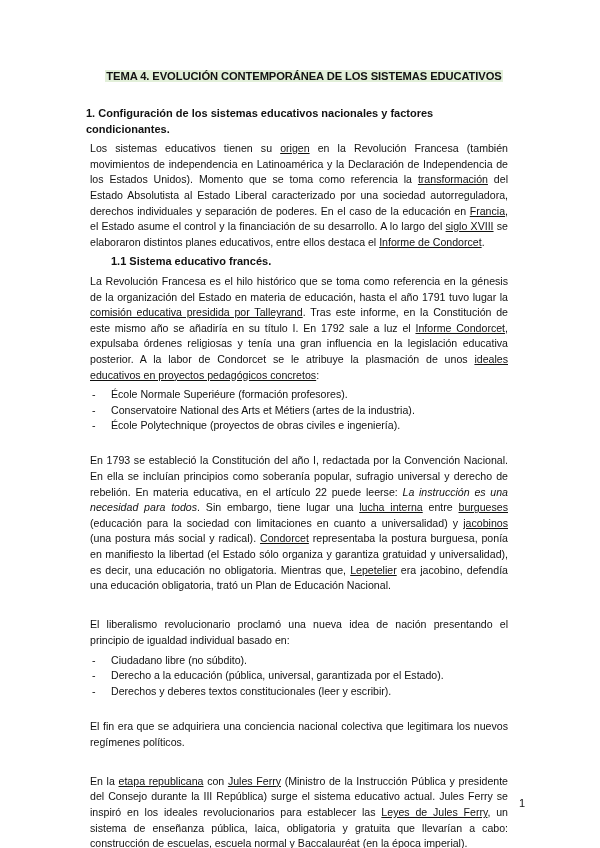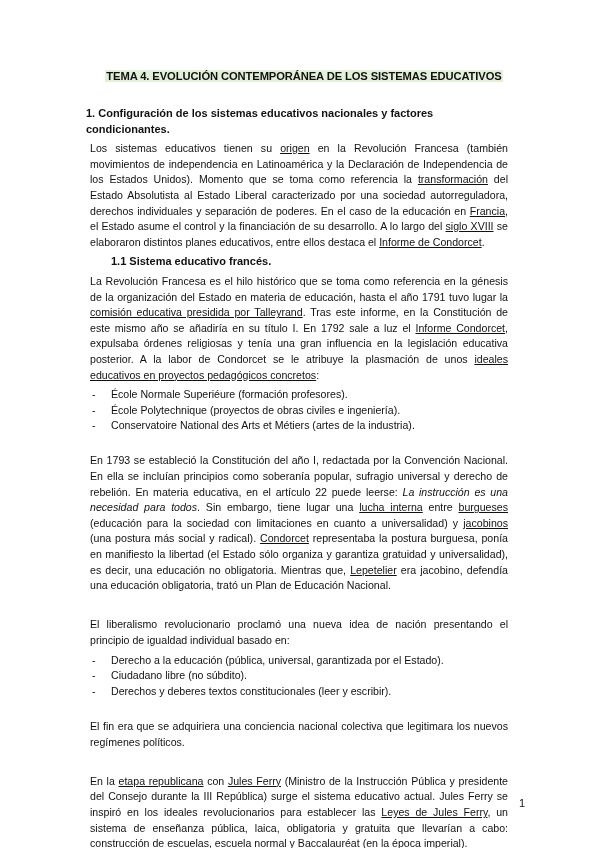--- a/index.html
+++ b/index.html
@@ -26,30 +26,30 @@
   <div class="title"><span>TEMA 4. EVOLUCIÓN CONTEMPORÁNEA DE LOS SISTEMAS EDUCATIVOS</span></div>
 
   <div class="content">
     <div class="h1">1. Configuración de los sistemas educativos nacionales y factores condicionantes.</div>
     <p><span>Los sistemas educativos tienen su </span><u>origen</u><span> en la Revolución Francesa (también movimientos de independencia en Latinoamérica y la Declaración de Independencia de los Estados Unidos). Momento que se toma como referencia la </span><u>transformación</u><span> del Estado Absolutista al Estado Liberal caracterizado por una sociedad autorreguladora, derechos individuales y separación de poderes. En el caso de la educación en </span><u>Francia</u><span>, el Estado asume el control y la financiación de su desarrollo. A lo largo del </span><u>siglo XVIII</u><span> se elaboraron distintos planes educativos, entre ellos destaca el </span><u>Informe de Condorcet</u><span>.</span></p>
 
     <div class="h2">1.1 Sistema educativo francés.</div>
     <p><span>La Revolución Francesa es el hilo histórico que se toma como referencia en la génesis de la organización del Estado en materia de educación, hasta el año 1791 tuvo lugar la </span><u>comisión educativa presidida por Talleyrand</u><span>. Tras este informe, en la Constitución de este mismo año se añadiría en su título I. En 1792 sale a luz el </span><u>Informe Condorcet</u><span>, expulsaba órdenes religiosas y tenía una gran influencia en la legislación educativa posterior. A la labor de Condorcet se le atribuye la plasmación de unos </span><u>ideales educativos en proyectos pedagógicos concretos</u><span>:</span></p>
     <ul>
       <li>École Normale Superiéure (formación profesores).</li>
+      <li>Conservatoire National des Arts et Métiers (artes de la industria).</li>
       <li>École Polytechnique (proyectos de obras civiles e ingeniería).</li>
-      <li>Conservatoire National des Arts et Métiers (artes de la industria).</li>
     </ul>
     <div class="gap"></div>
     <p><span>En 1793 se estableció la Constitución del año I, redactada por la Convención Nacional. En ella se incluían principios como soberanía popular, sufragio universal y derecho de rebelión. En materia educativa, en el artículo 22 puede leerse: </span><i>La instrucción es una necesidad para todos</i><span>. Sin embargo, tiene lugar una </span><u>lucha interna</u><span> entre </span><u>burgueses</u><span> (educación para la sociedad con limitaciones en cuanto a universalidad) y </span><u>jacobinos</u><span> (una postura más social y radical). </span><u>Condorcet</u><span> representaba la postura burguesa, ponía en manifiesto la libertad (el Estado sólo organiza y garantiza gratuidad y universalidad), es decir, una educación no obligatoria. Mientras que, </span><u>Lepetelier</u><span> era jacobino, defendía una educación obligatoria, trató un Plan de Educación Nacional.</span></p>
     <div class="gap"></div>
     <p>El liberalismo revolucionario proclamó una nueva idea de nación presentando el principio de igualdad individual basado en:</p>
     <ul>
+      <li>Ciudadano libre (no súbdito).</li>
       <li>Derecho a la educación (pública, universal, garantizada por el Estado).</li>
-      <li>Ciudadano libre (no súbdito).</li>
       <li>Derechos y deberes textos constitucionales (leer y escribir).</li>
     </ul>
     <div class="gap"></div>
     <p>El fin era que se adquiriera una conciencia nacional colectiva que legitimara los nuevos regímenes políticos.</p>
     <div class="gap"></div>
     <p><span>En la </span><u>etapa republicana</u><span> con </span><u>Jules Ferry</u><span> (Ministro de la Instrucción Pública y presidente del Consejo durante la III República) surge el sistema educativo actual. Jules Ferry se inspiró en los ideales revolucionarios para establecer las </span><u>Leyes de Jules Ferry</u><span>, un sistema de enseñanza pública, laica, obligatoria y gratuita que llevarían a cabo: construcción de escuelas, escuela normal y Baccalauréat (en la época imperial).</span></p>
     <p>El sistema actual francés tiene una estructura similar al español. Consta de una</p>
   </div>
 
   <div class="pnum">1</div>

